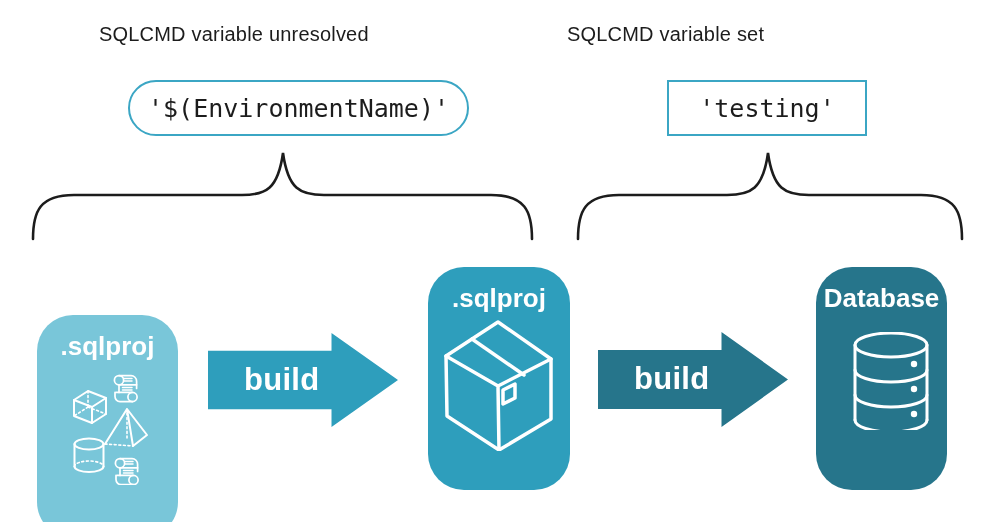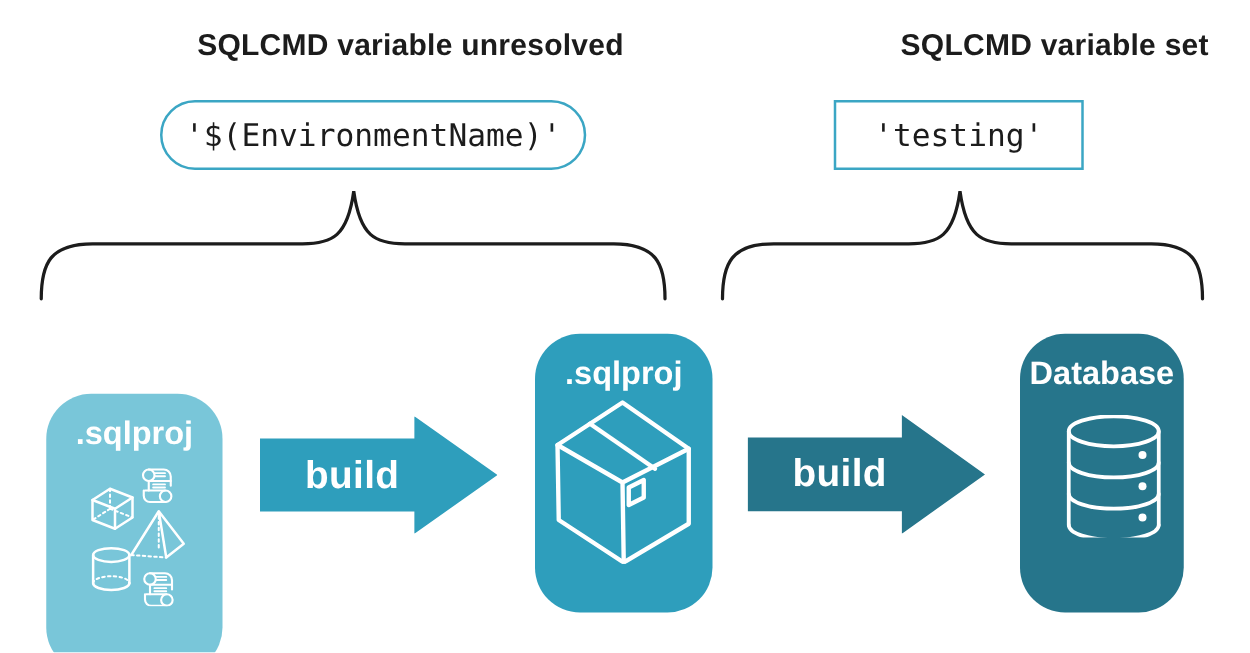--- a/index.html
+++ b/index.html
@@ -9,22 +9,22 @@
     --code-box-border:#3BA6C4;
     --text:#1C1C1C;
     --label-on-dark:#FFFFFF;
   }
   html,body{margin:0;padding:0;background:#fff;}
   .canvas{
     position:relative;width:1000px;height:522px;background:#fff;overflow:hidden;
     font-family:"Liberation Sans",sans-serif;color:var(--text);
   }
   .heading{
-    position:absolute;top:23px;width:400px;text-align:right;
-    font-size:24px;font-weight:bold;letter-spacing:.2px;color:var(--text);
+    position:absolute;top:23px;width:400px;text-align:left;
+    font-size:20px;font-weight:normal;letter-spacing:.2px;color:var(--text);
   }
   .heading-left{left:99px;}
   .heading-right{left:567px;}
   .code-box{
     position:absolute;top:80px;height:56px;box-sizing:border-box;
     border:2px solid var(--code-box-border);background:#fff;
     display:flex;align-items:center;justify-content:center;
     font-family:"DejaVu Sans Mono","Liberation Mono",monospace;
     font-size:25px;color:var(--text);white-space:nowrap;
   }

